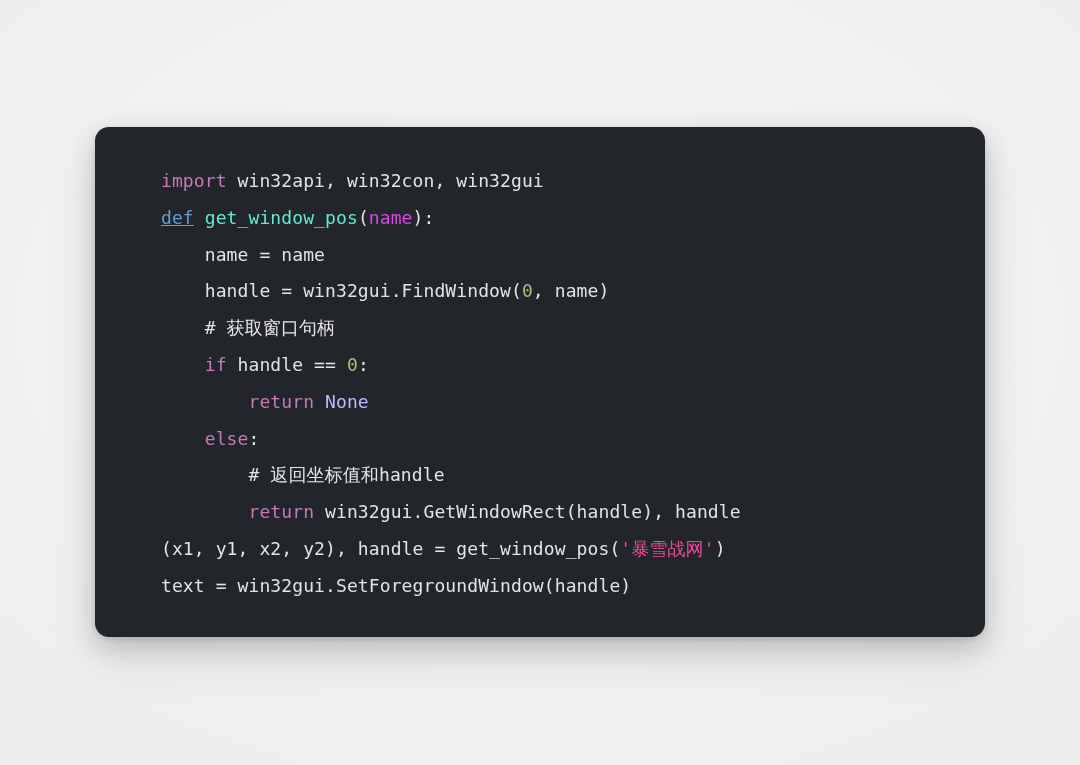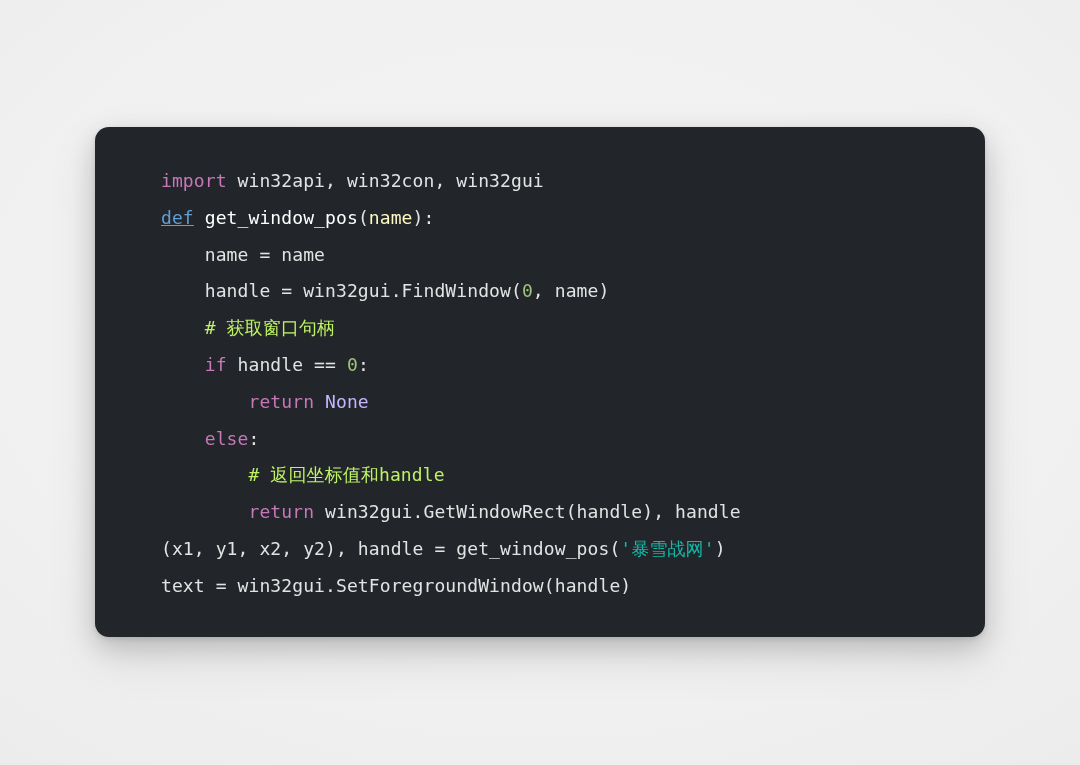--- a/index.html
+++ b/index.html
@@ -51,25 +51,25 @@
   .code-line {
     display: block;
     height: 36.8px;
     white-space: pre;
   }
   .tok { white-space: pre; }
   .t-plain   { color: #e3e3e3; }
   .t-kw      { color: #c678b8; }
   .t-def     { color: #5f9fd4; text-decoration: underline; }
   .t-builtin { color: #c4b5fd; }
-  .t-fn      { color: #ffffff; }
-  .t-param   { color: #fef9c3; }
+  .t-fn      { color: #5eead4; }
+  .t-param   { color: #d946ef; }
   .t-num     { color: #9ec37c; }
-  .t-comment { color: #bef264; }
-  .t-str     { color: #14b8a6; text-align: right; }
+  .t-comment { color: #e5e5e5; }
+  .t-str     { color: #ec4899; text-align: right; }
   .t-punc    { color: #e3e3e3; }
 </style>
 </head>
 <body>
 
 <div id="canvas">
   <div id="code-card">
     <div id="code-block"><span class="code-line"><span class="tok t-kw">import</span><span class="tok t-plain"> win32api, win32con, win32gui</span></span><span class="code-line"><span class="tok t-def">def</span><span class="tok t-plain"> </span><span class="tok t-fn">get_window_pos</span><span class="tok t-punc">(</span><span class="tok t-param">name</span><span class="tok t-punc">):</span></span><span class="code-line"><span class="tok t-plain">    name = name</span></span><span class="code-line"><span class="tok t-plain">    handle = win32gui.FindWindow(</span><span class="tok t-num">0</span><span class="tok t-plain">, name)</span></span><span class="code-line"><span class="tok t-comment">    # 获取窗口句柄</span></span><span class="code-line"><span class="tok t-plain">    </span><span class="tok t-kw">if</span><span class="tok t-plain"> handle == </span><span class="tok t-num">0</span><span class="tok t-plain">:</span></span><span class="code-line"><span class="tok t-plain">        </span><span class="tok t-kw">return</span><span class="tok t-plain"> </span><span class="tok t-builtin">None</span></span><span class="code-line"><span class="tok t-plain">    </span><span class="tok t-kw">else</span><span class="tok t-plain">:</span></span><span class="code-line"><span class="tok t-comment">        # 返回坐标值和handle</span></span><span class="code-line"><span class="tok t-plain">        </span><span class="tok t-kw">return</span><span class="tok t-plain"> win32gui.GetWindowRect(handle), handle</span></span><span class="code-line"><span class="tok t-plain">(x1, y1, x2, y2), handle = get_window_pos(</span><span class="tok t-str">'暴雪战网'</span><span class="tok t-plain">)</span></span><span class="code-line"><span class="tok t-plain">text = win32gui.SetForegroundWindow(handle)</span></span></div>
   </div>
 </div>

